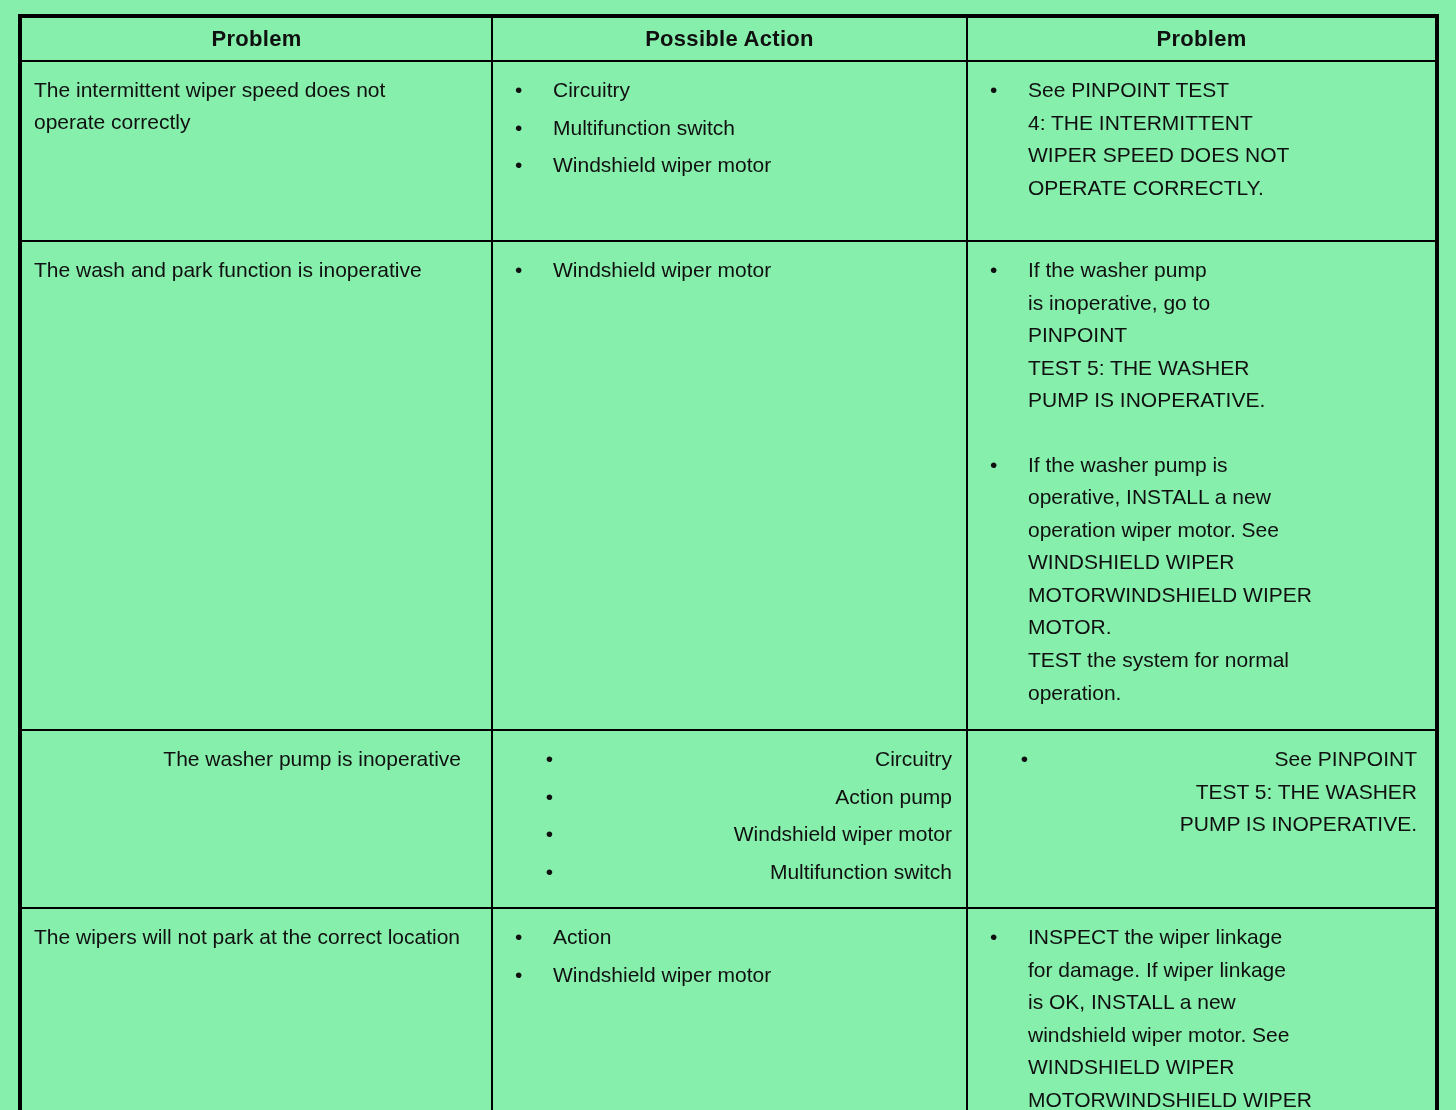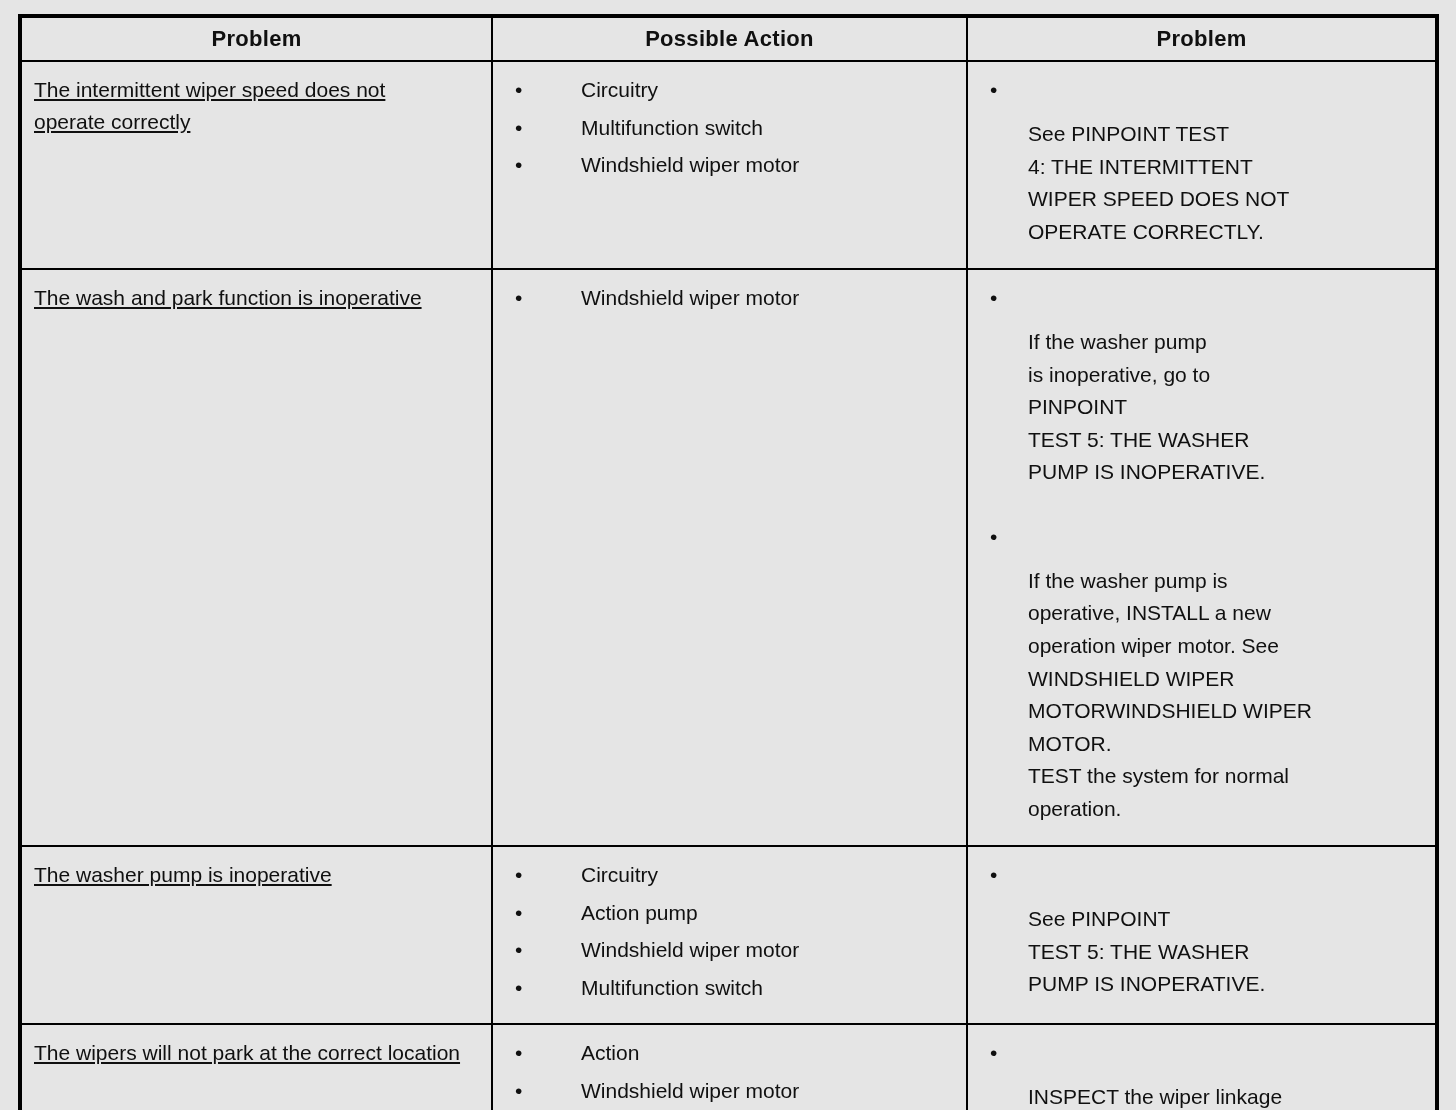--- a/index.html
+++ b/index.html
@@ -11,21 +11,21 @@
     width: 1456px;
     height: 1110px;
     font-family: "Liberation Sans", sans-serif;
     color: #101010;
   }
   .page {
     box-sizing: border-box;
     width: 1456px;
     height: 1110px;
     padding: 14px 17px 15px 18px;
-    background: #e5e5e5;
+    background: #86efac;
   }
   table.trouble-table {
     width: 100%;
     height: 100%;
     border-collapse: collapse;
     table-layout: fixed;
     border: 4px solid #000;
   }
   table.trouble-table th,
   table.trouble-table td {
@@ -43,55 +43,52 @@
     letter-spacing: 0.3px;
   }
   td {
     font-size: 21px;
     padding: 12px 14px 14px 14px;
     line-height: 1.5;
   }
   td.problem-cell {
     padding-left: 12px;
     padding-right: 30px;
-    text-decoration: underline;
   }
   ul.bullet-list {
     list-style: none;
     margin: 0;
     padding: 0;
   }
   ul.bullet-list li {
     display: grid;
     grid-template-columns: 46px 1fr;
     align-items: start;
     margin: 0 0 6px 0;
   }
   .bullet-dot {
     font-size: 21px;
     line-height: 1.5;
     padding-left: 8px;
   }
   .cause-text {
     line-height: 1.5;
-    margin-left: 28px;
   }
   .action-item + .action-item {
     margin-top: 32px;
   }
   .action-text {
     white-space: pre-line;
     line-height: 1.55;
     padding-right: 4px;
-    margin-top: 44px;
   }
   
   tr.row-0 td { height: 180px; }
   tr.row-1 td { height: 472px; }
-  tr.row-2 td { height: 145px; }
+  tr.row-2 td { height: 145px; text-align: right; }
   tr.row-3 td { height: 240px; }
 </style>
 </head>
 <body>
 
 <div class="page">
   <table class="trouble-table">
     <colgroup>
       <col style="width:468px">
       <col style="width:471px">

